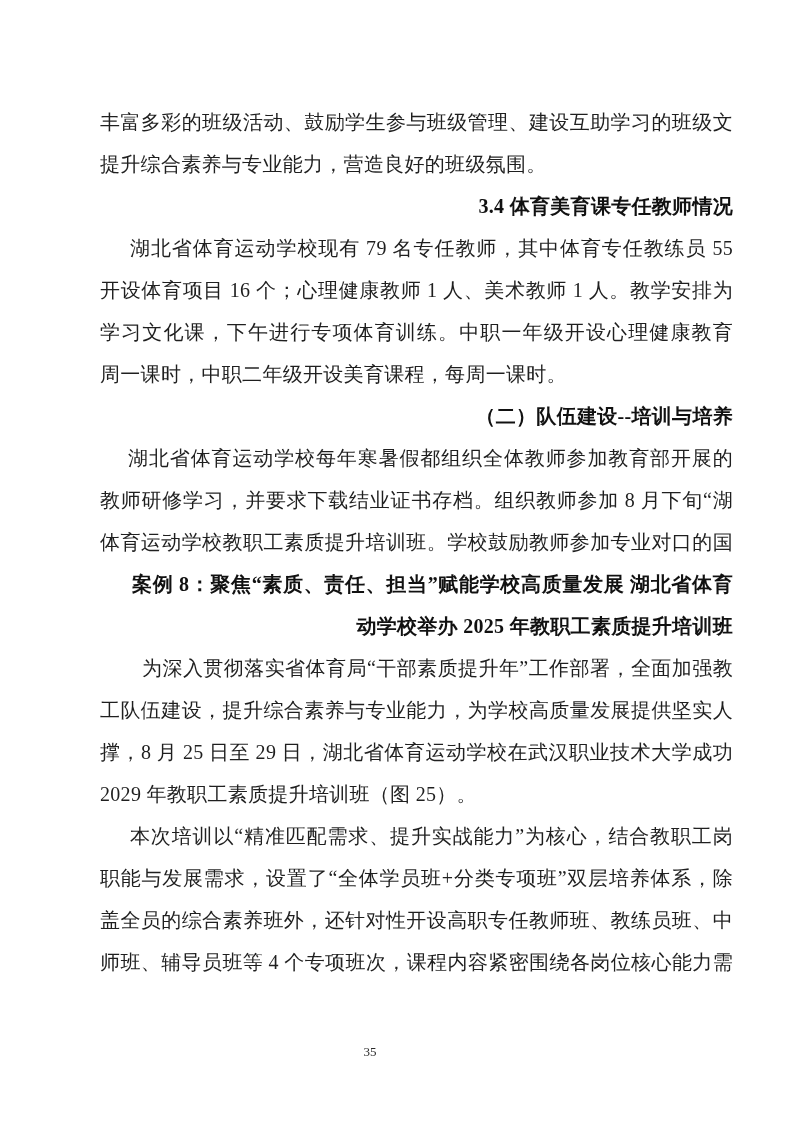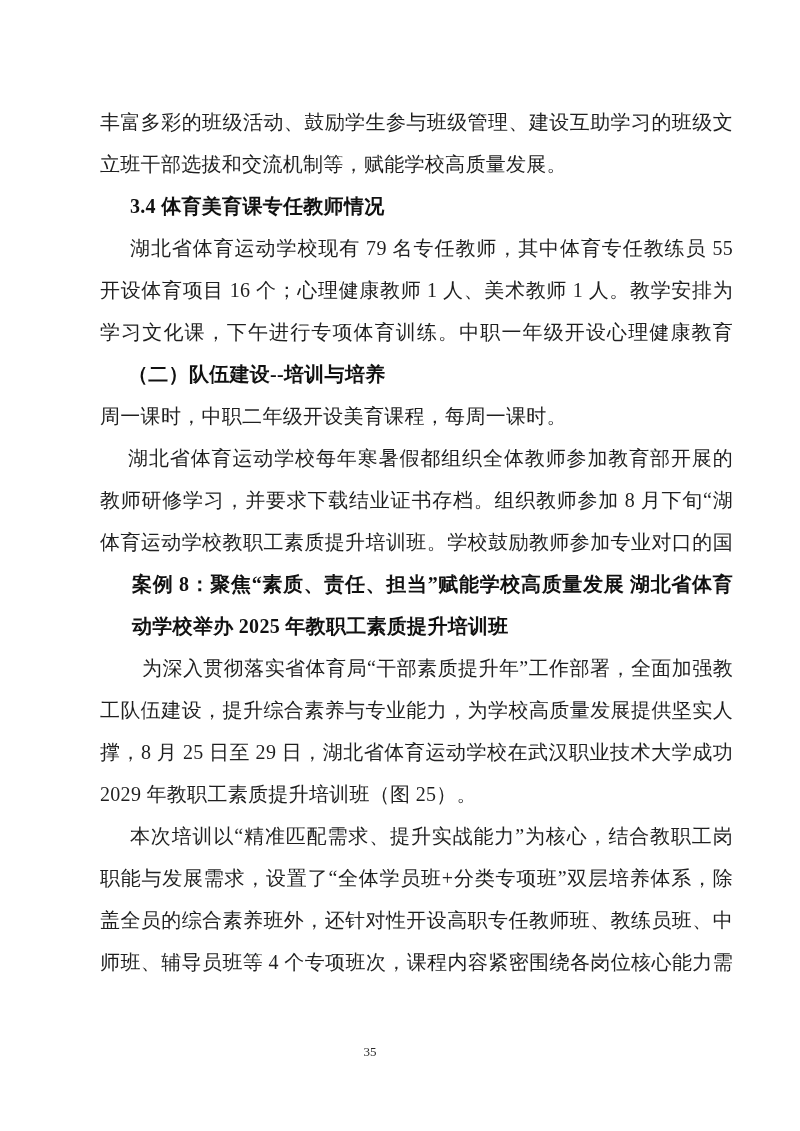--- a/index.html
+++ b/index.html
@@ -27,20 +27,21 @@
     line-height: 42px;
     font-size: 20px;
     color: #1f1f1f;
     text-align: left;
     overflow: hidden;
     letter-spacing: 0.3px;
   }
   .line.heading {
     font-weight: bold;
     color: #111111;
+    text-align: right;
   }
   .line.just {
     text-align: justify;
     text-align-last: justify;
   }
   .page-footer {
     position: absolute;
     left: 0;
     top: 1044px;
     width: 740px;
@@ -49,27 +50,27 @@
     color: #2a2a2a;
     font-family: "Liberation Serif", "DejaVu Serif", serif;
   }
 </style>
 </head>
 <body>
 
 <div class="page">
   <div class="doc-content">
       <div class="line body just">丰富多彩的班级活动、鼓励学生参与班级管理、建设互助学习的班级文化、建</div>
-      <div class="line body">立班干部选拔和交流机制等，赋能学校高质量发展。</div>
+      <div class="line body">提升综合素养与专业能力，营造良好的班级氛围。</div>
       <div class="line heading" style="padding-left: 30px;">3.4 体育美育课专任教师情况</div>
       <div class="line body just" style="padding-left: 30px;">湖北省体育运动学校现有 79 名专任教师，其中体育专任教练员 55 人，</div>
       <div class="line body just">开设体育项目 16 个；心理健康教师 1 人、美术教师 1 人。教学安排为上午</div>
       <div class="line body just">学习文化课，下午进行专项体育训练。中职一年级开设心理健康教育课，每</div>
+      <div class="line body">周一课时，中职二年级开设美育课程，每周一课时。</div>
       <div class="line heading" style="padding-left: 28px;">（二）队伍建设--培训与培养</div>
-      <div class="line body">周一课时，中职二年级开设美育课程，每周一课时。</div>
       <div class="line body just" style="padding-left: 28px;">湖北省体育运动学校每年寒暑假都组织全体教师参加教育部开展的假期</div>
       <div class="line body just">教师研修学习，并要求下载结业证书存档。组织教师参加 8 月下旬“湖北省</div>
       <div class="line body just">体育运动学校教职工素质提升培训班。学校鼓励教师参加专业对口的国家级</div>
       <div class="line heading just" style="padding-left: 32px;">案例 8：聚焦“素质、责任、担当”赋能学校高质量发展 湖北省体育运</div>
       <div class="line heading" style="padding-left: 32px;">动学校举办 2025 年教职工素质提升培训班</div>
       <div class="line body just" style="padding-left: 42px;">为深入贯彻落实省体育局“干部素质提升年”工作部署，全面加强教职</div>
       <div class="line body just">工队伍建设，提升综合素养与专业能力，为学校高质量发展提供坚实人才支</div>
       <div class="line body just">撑，8 月 25 日至 29 日，湖北省体育运动学校在武汉职业技术大学成功举办</div>
       <div class="line body">2029 年教职工素质提升培训班（图 25）。</div>
       <div class="line body just" style="padding-left: 30px;">本次培训以“精准匹配需求、提升实战能力”为核心，结合教职工岗位</div>

